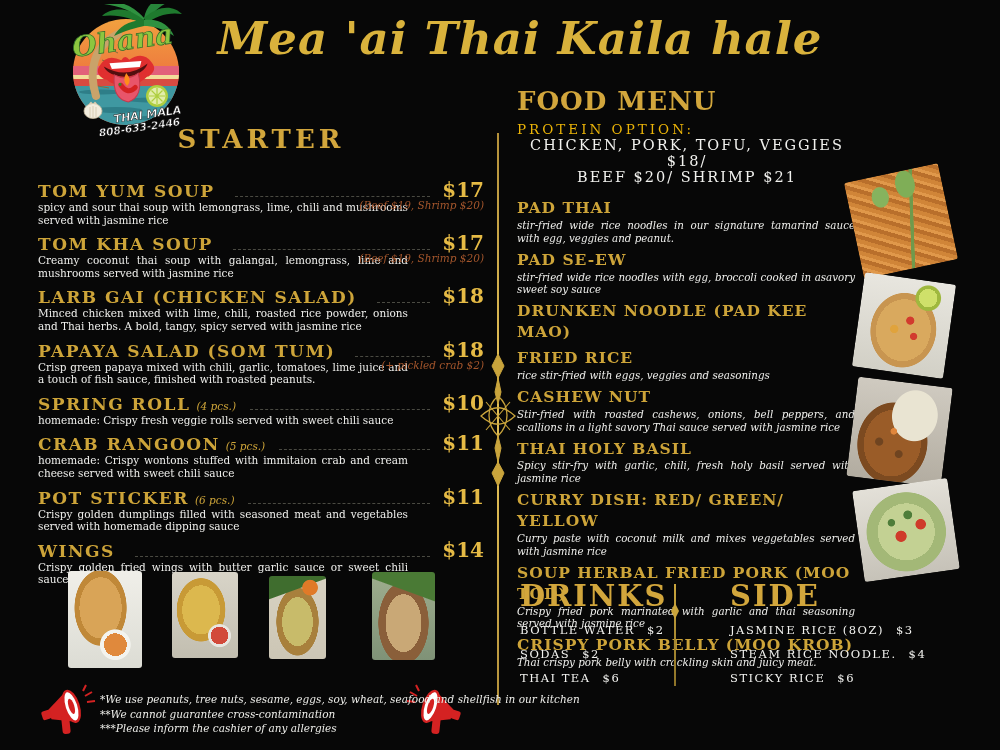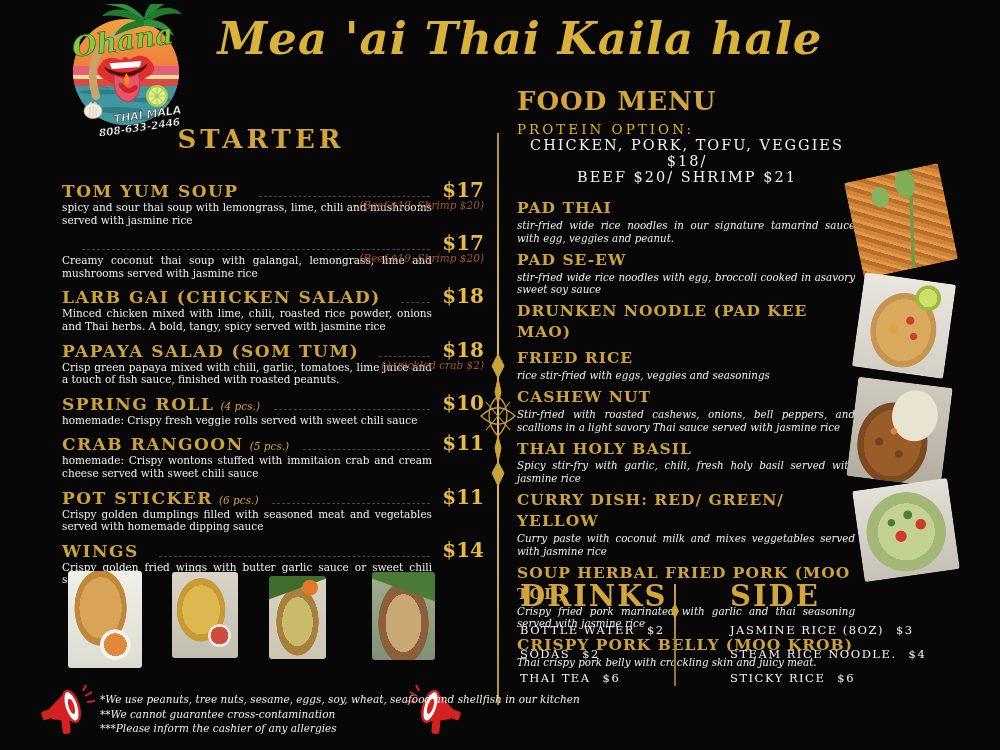--- a/index.html
+++ b/index.html
@@ -9,21 +9,21 @@
 
   
   .logo-wrap { position:absolute; left:56px; top:4px; width:140px; height:132px; }
   .main-title { position:absolute; left:190px; top:12px; width:660px; text-align:center;
     font-size:45px; font-weight:bold; font-style:italic; color:#d9b23c; letter-spacing:1px; }
 
   
   .left-col { position:absolute; left:38px; top:124px; width:446px; }
   .starter-heading { text-align:center; font-size:26px; font-weight:bold; color:#d2a63c;
     letter-spacing:4px; margin-bottom:24px; }
-  .menu-item { position:relative; margin-bottom:5px;margin-left:24px; }
+  .menu-item { position:relative; margin-bottom:5px; }
   .item-head { display:flex; align-items:baseline; height:21px; }
   .item-name { font-size:17px; font-weight:bold; color:#cda439; letter-spacing:1.5px; white-space:nowrap; }
   .item-qty { font-size:10.5px; font-style:italic; color:#cda439; margin-left:6px; white-space:nowrap; }
   .leader { flex:1; border-bottom:1px dashed #4a4a42; margin:0 12px 4px 14px; }
   .item-price { font-size:20px; font-weight:bold; color:#e5ba45; white-space:nowrap; }
   .item-note { position:absolute; right:0; top:21px; font-size:10.5px; font-style:italic; color:#a4562c; }
   .item-desc { font-size:10.5px; color:#efefec; max-width:370px;
     line-height:1.2; text-align:justify; margin-top:2px; }
 
   
@@ -192,20 +192,21 @@
       <span class="item-qty"></span>
       <span class="leader"></span>
       <span class="item-price">$17</span>
     </div>
     <div class="item-note">(Beef $19, Shrimp $20)</div>
     <p class="item-desc">spicy and sour thai soup with lemongrass, lime, chili and mushrooms served with jasmine rice</p>
   </div>
 
   <div class="menu-item">
     <div class="item-head">
+      <span class="item-name">TOM KHA SOUP</span>
       <span class="item-qty"></span>
       <span class="leader"></span>
       <span class="item-price">$17</span>
     </div>
     <div class="item-note">(Beef $19, Shrimp $20)</div>
     <p class="item-desc">Creamy coconut thai soup with galangal, lemongrass, lime and mushrooms served with jasmine rice</p>
   </div>
 
   <div class="menu-item">
     <div class="item-head">

